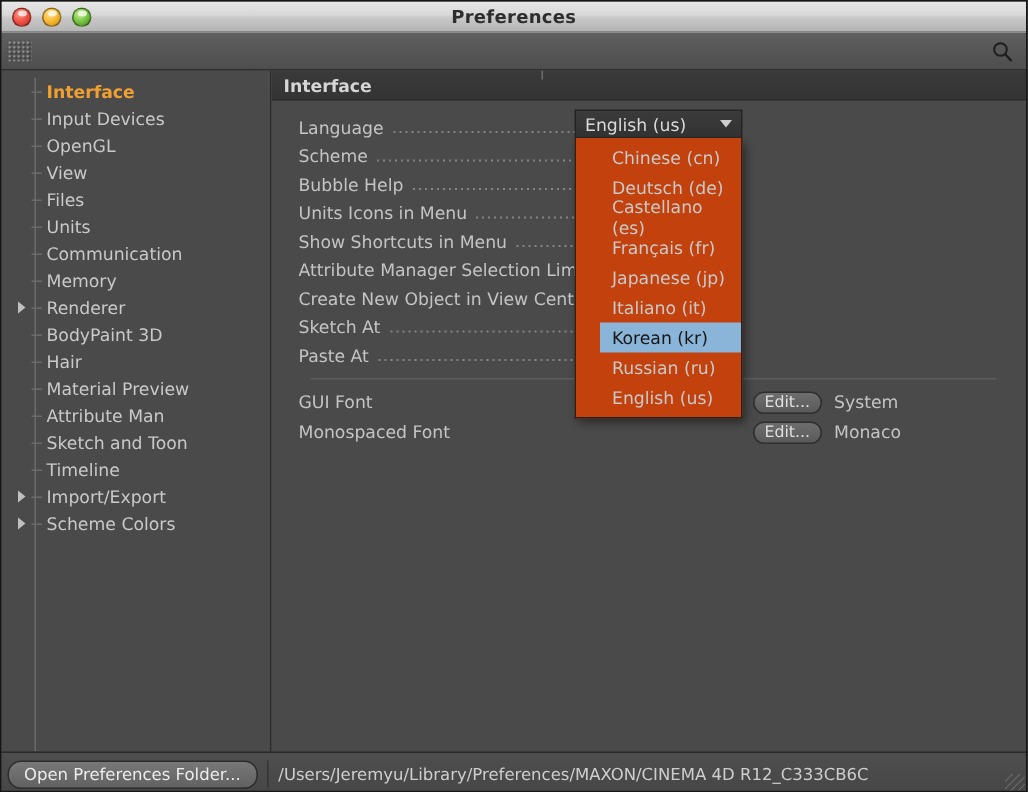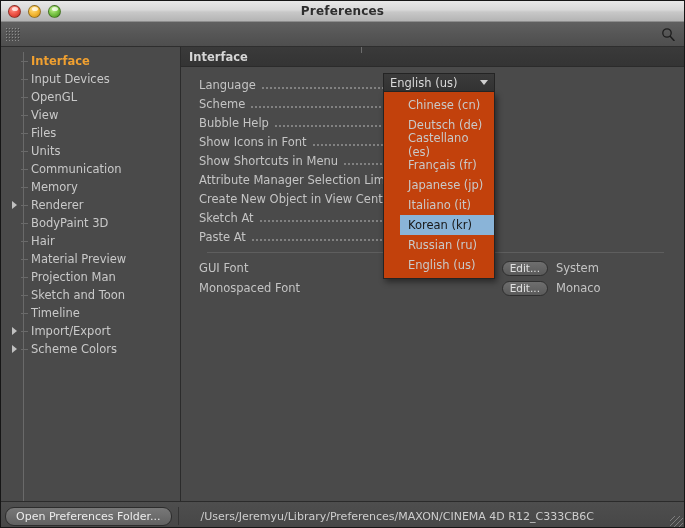--- a/index.html
+++ b/index.html
@@ -326,21 +326,21 @@
     white-space: nowrap;
   }
   .path-field {
     flex: 1;
     margin-left: 6px;
     margin-right: 12px;
     height: 18px;
     display: flex;
     align-items: center;
     border-left: 1px solid #343434;
-    padding-left: 22px;
+    padding-left: 7px;
     font-size: 11px;
     color: #cecece;
     overflow: hidden;
     white-space: nowrap;
   }
   .resize-grip {
     position: absolute;
     right: 1px;
     bottom: 1px;
     width: 13px;
@@ -447,21 +447,21 @@
             <span class="nav-label">Hair</span>
           </div>
           <div class="nav-item">
             <span class="twisty"></span>
             <span class="dash"></span>
             <span class="nav-label">Material Preview</span>
           </div>
           <div class="nav-item">
             <span class="twisty"></span>
             <span class="dash"></span>
-            <span class="nav-label">Projection Man</span>
+            <span class="nav-label">Attribute Man</span>
           </div>
           <div class="nav-item">
             <span class="twisty"></span>
             <span class="dash"></span>
             <span class="nav-label">Sketch and Toon</span>
           </div>
           <div class="nav-item">
             <span class="twisty"></span>
             <span class="dash"></span>
             <span class="nav-label">Timeline</span>
@@ -498,21 +498,21 @@
               <span class="lbl">Scheme</span>
               <span class="leader"></span>
               <span class="val-slot"></span>
             </div>
             <div class="srow">
               <span class="lbl">Bubble Help</span>
               <span class="leader"></span>
               <span class="val-slot"></span>
             </div>
             <div class="srow">
-              <span class="lbl">Show Icons in Font</span>
+              <span class="lbl">Units Icons in Menu</span>
               <span class="leader"></span>
               <span class="val-slot"></span>
             </div>
             <div class="srow">
               <span class="lbl">Show Shortcuts in Menu</span>
               <span class="leader"></span>
               <span class="val-slot"></span>
             </div>
             <div class="srow">
               <span class="lbl">Attribute Manager Selection Limit</span>

